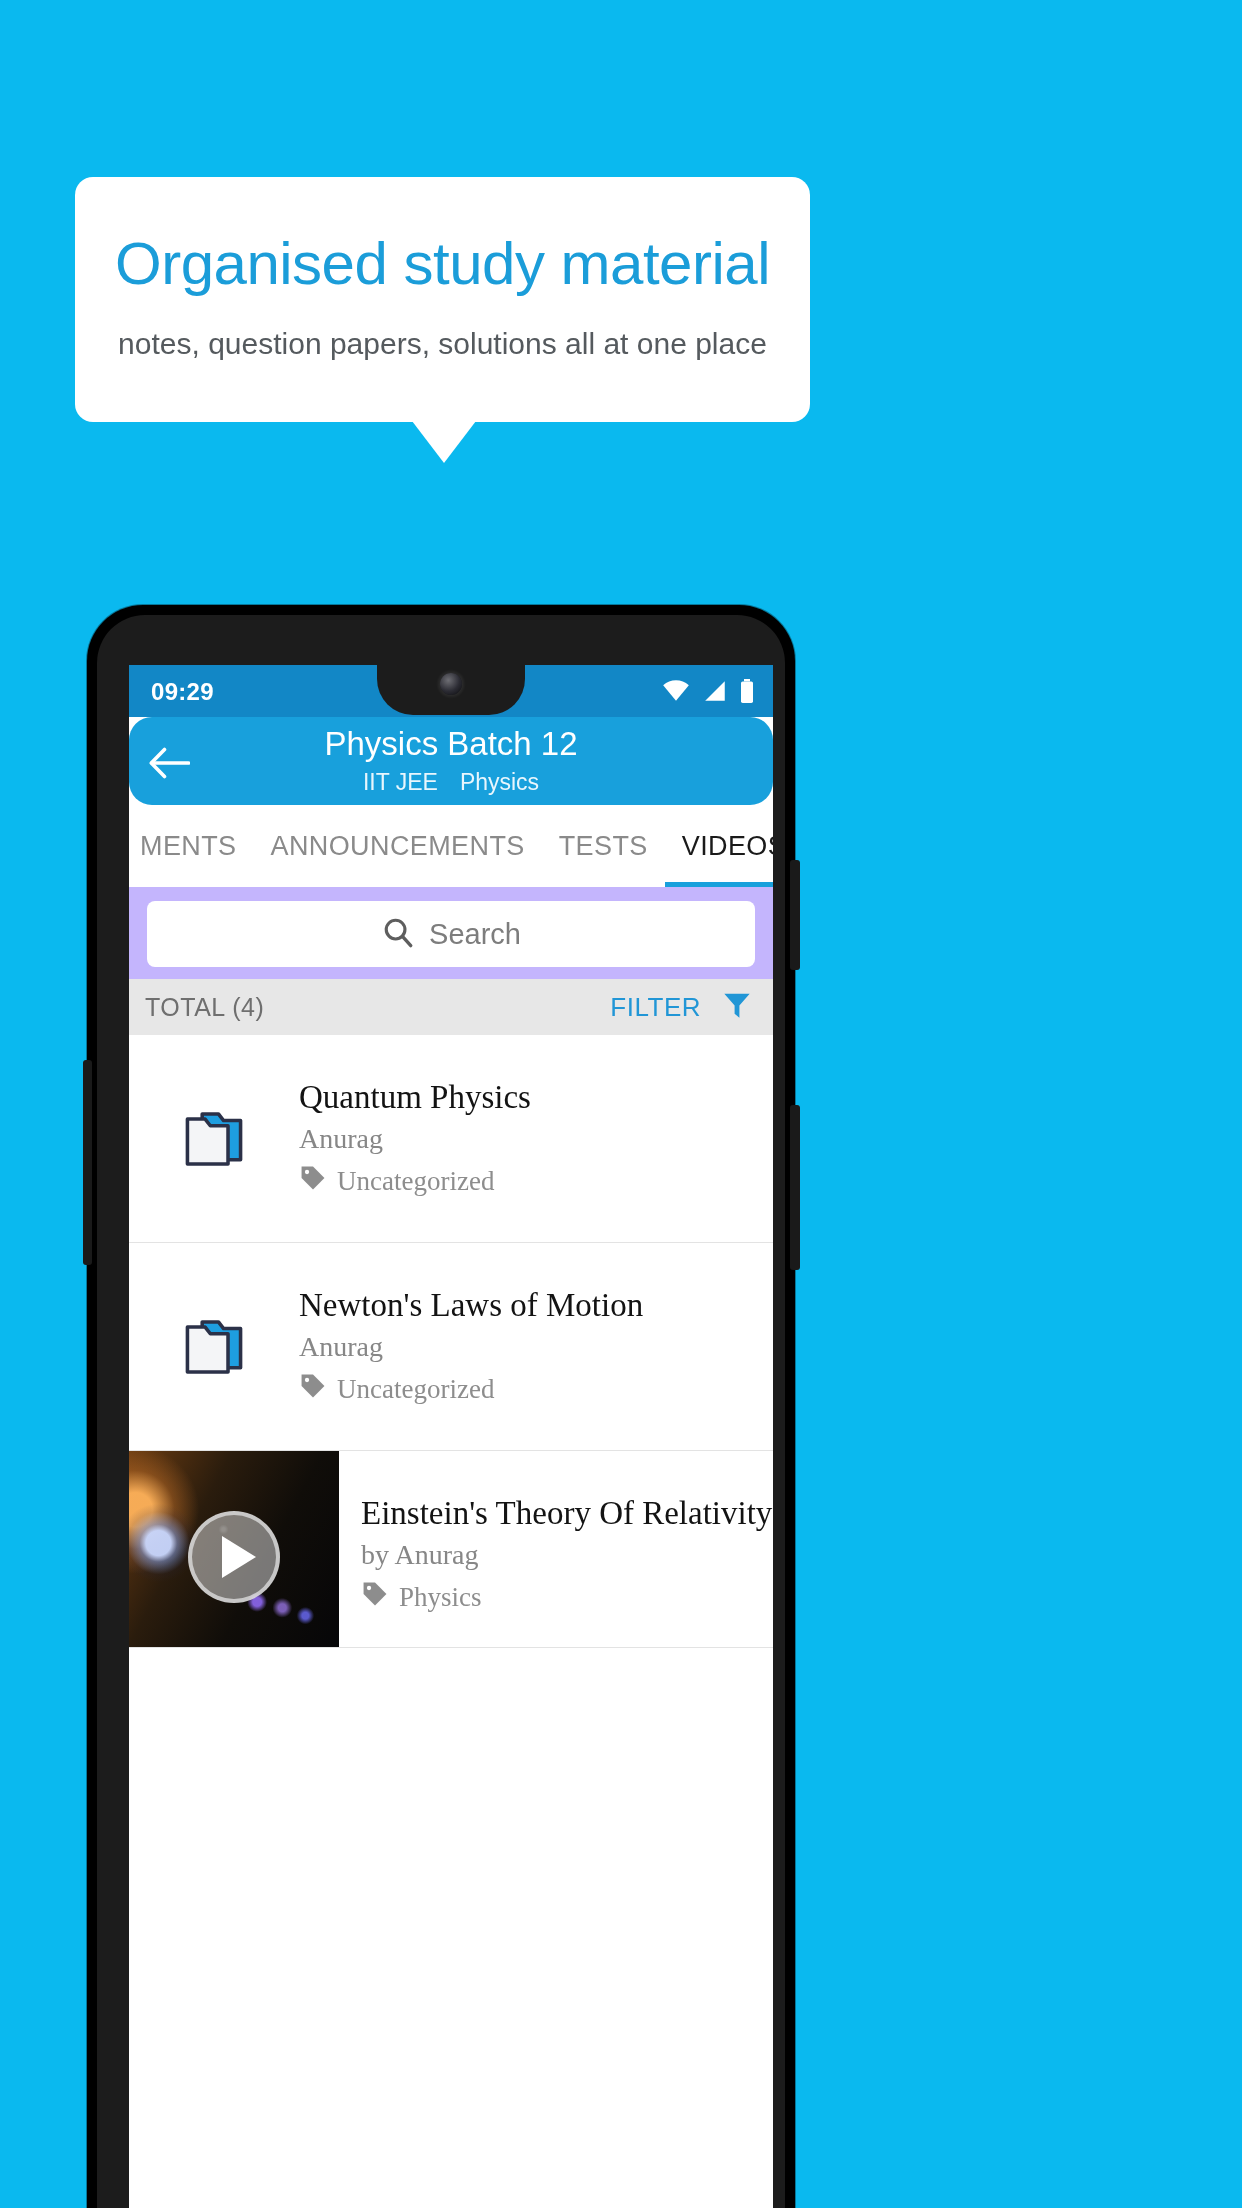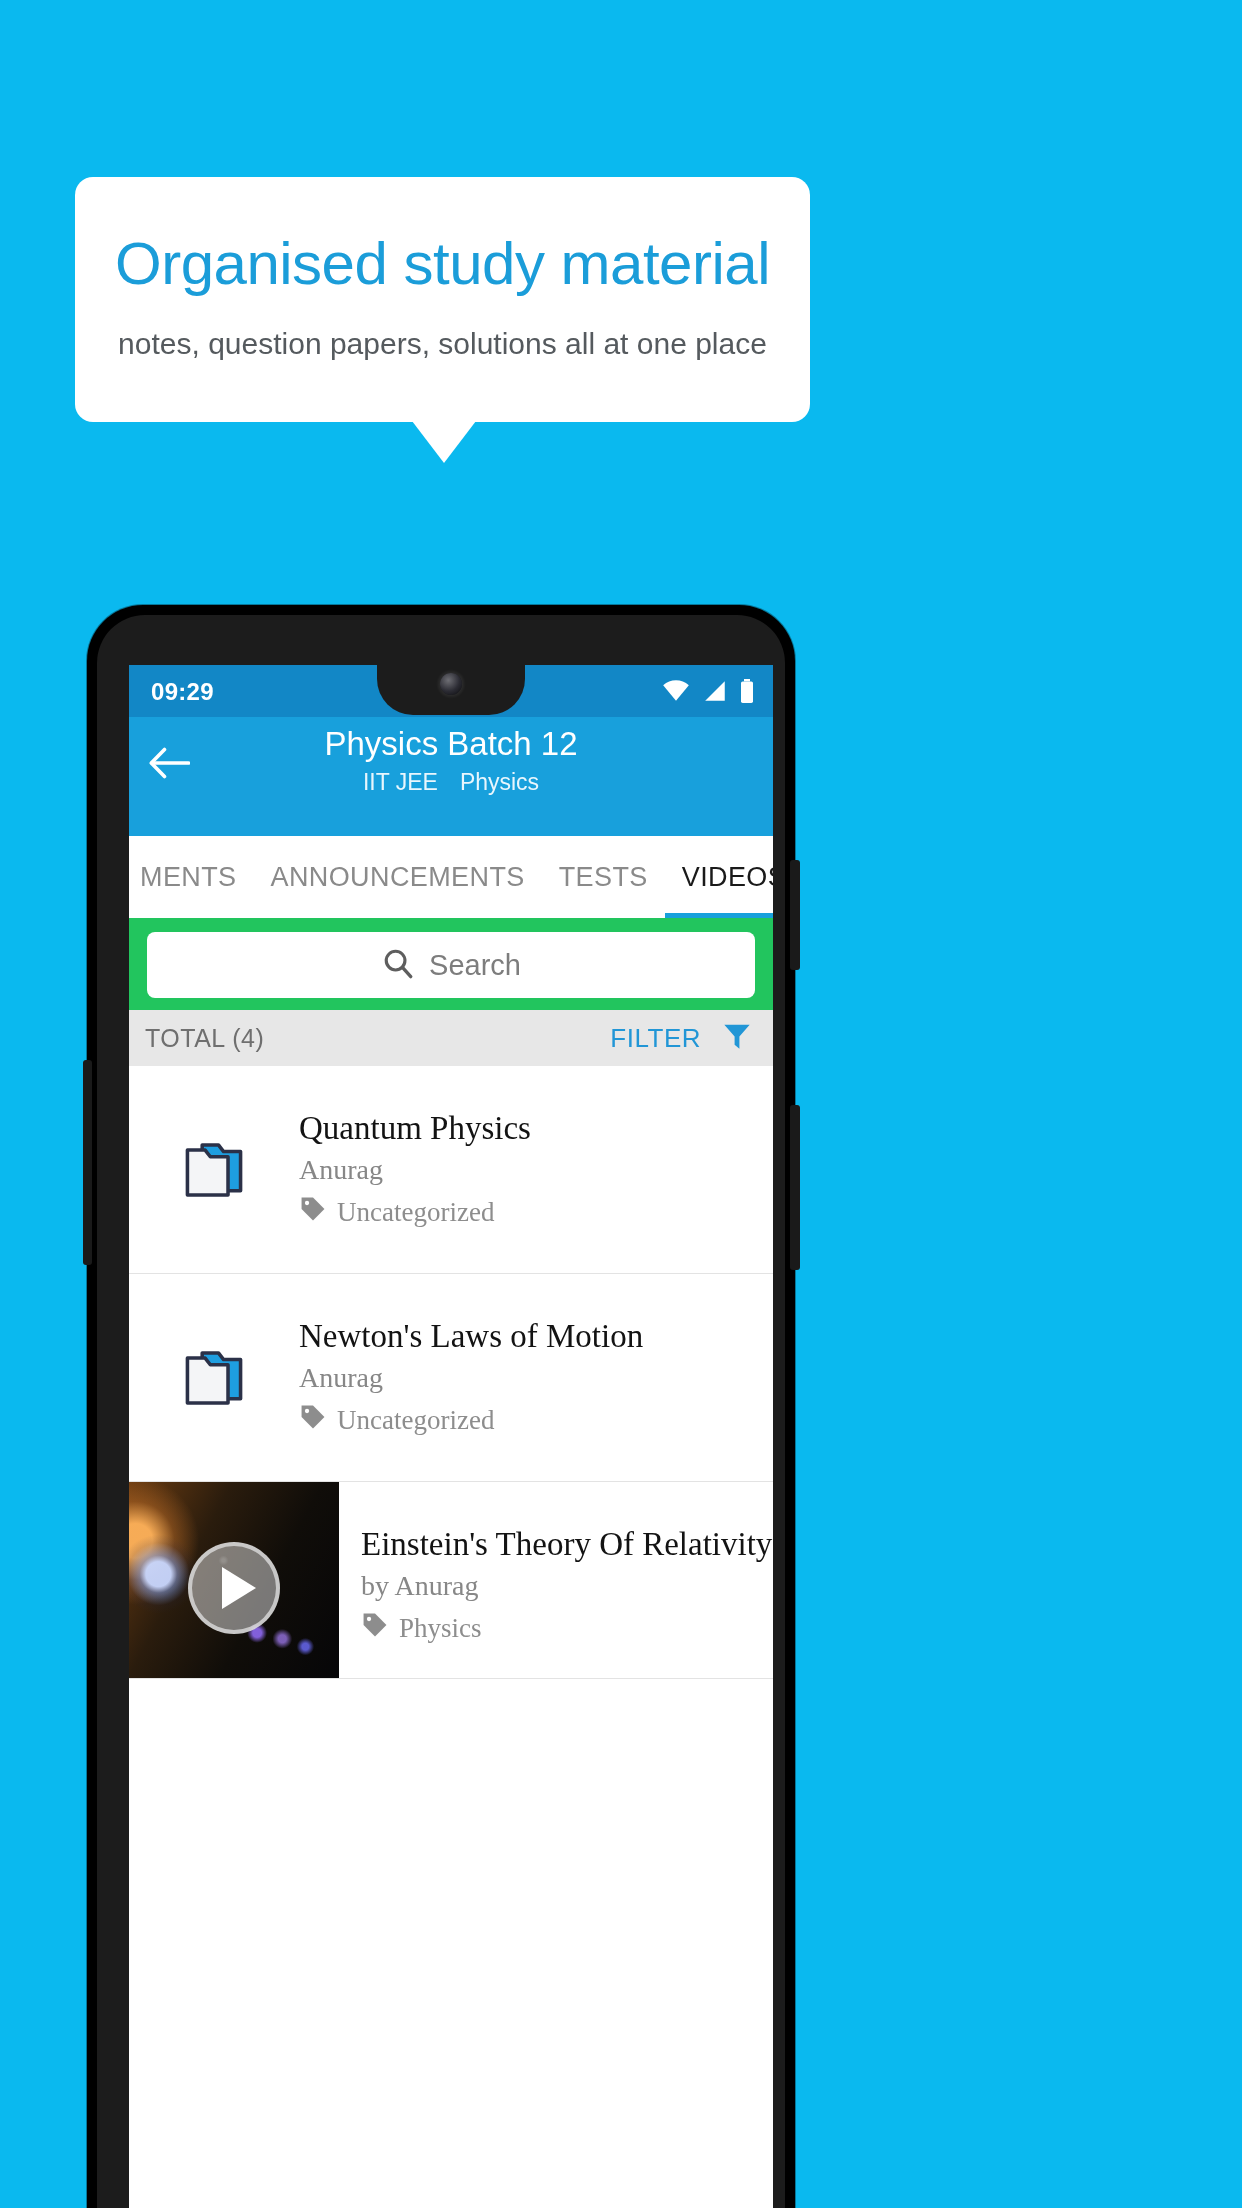--- a/index.html
+++ b/index.html
@@ -109,22 +109,23 @@
     letter-spacing:.3px;
   }
   #status-icons{
     position:absolute; right:18px; top:14px;
     display:flex; align-items:center; gap:11px;
   }
 
   
   #appbar{
     background:#18a0dc;
-    height:119px;
+    height:88px;
     position:relative;
+    border-radius:23px;
   }
   #back-arrow{
     position:absolute; left:16px; top:22px;
     width:48px; height:48px;
     display:flex; align-items:center; justify-content:center;
   }
   #appbar-title{
     position:absolute; left:0; top:8px; width:100%;
     text-align:center; color:#ffffff;
     font-size:33px; font-weight:400;
@@ -160,21 +161,21 @@
     content:"";
     position:absolute;
     left:0; right:0; bottom:0;
     height:5px;
     background:#18a0dc;
   }
   #tab-0{ margin-left:-6px; }
 
   
   #search-zone{
-    background:#22c55e;
+    background:#c4b5fd;
     padding:14px 18px 12px 18px;
   }
   #search-box{
     height:66px;
     background:#ffffff;
     border-radius:8px;
     display:flex; align-items:center; justify-content:center;
     gap:14px;
   }
   #search-placeholder{

